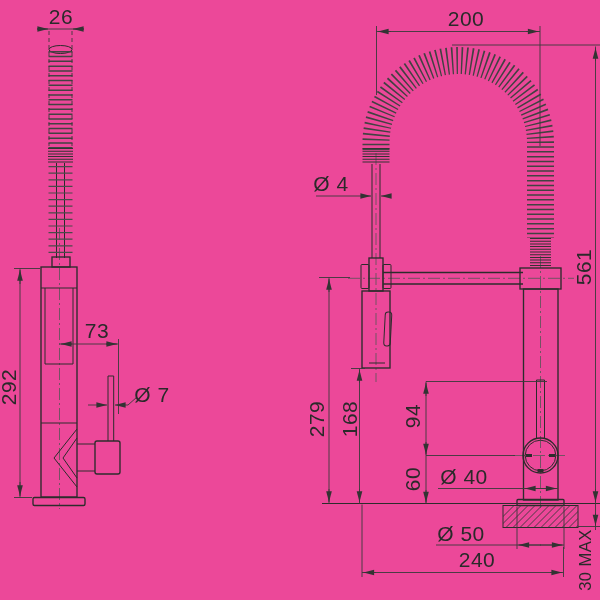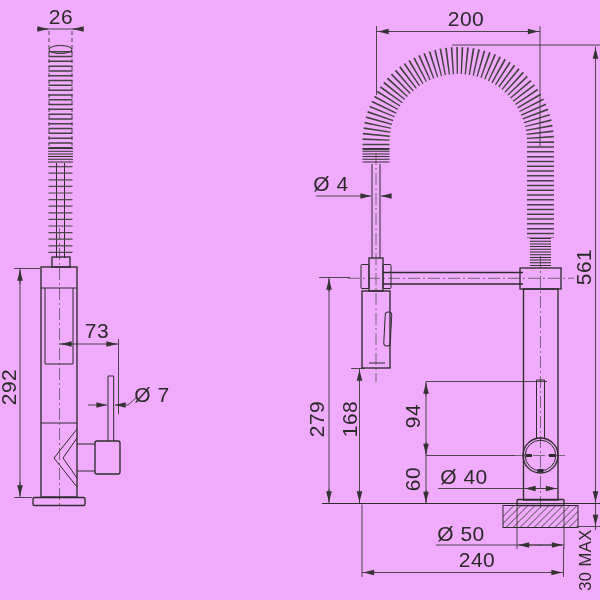--- a/index.html
+++ b/index.html
@@ -1,16 +1,16 @@
 <!DOCTYPE html>
 <html><head>
 <meta charset="utf-8">
 <style>
   html,body{margin:0;padding:0;background:#ffffff;}
-  .stage{width:600px;height:600px;background:#f0abfc;position:relative;font-family:"Liberation Sans",sans-serif;}
+  .stage{width:600px;height:600px;background:#ec4899;position:relative;font-family:"Liberation Sans",sans-serif;}
   svg{display:block;}
   text{fill:#2a2a2a;font-family:"Liberation Sans","DejaVu Sans",sans-serif;font-weight:400;letter-spacing:.5px;}
   .dim-text{font-size:21px;}
   .dim-text-small{font-size:16.5px;}
   .outline{stroke:#2c2c2c;stroke-width:1.35;fill:none;stroke-linejoin:miter;}
   .thin{stroke:#2c2c2c;stroke-width:1;fill:none;}
   .dimline{stroke:#3a3a3a;stroke-width:0.9;fill:none;}
   .extdash{stroke:#3a3a3a;stroke-width:0.9;fill:none;stroke-dasharray:4 3;}
   .cline{stroke:#555;stroke-width:0.8;fill:none;stroke-dasharray:12 3 2 3;}
   .coil{stroke:#424242;fill:none;stroke-dasharray:1.5 3.3;}

